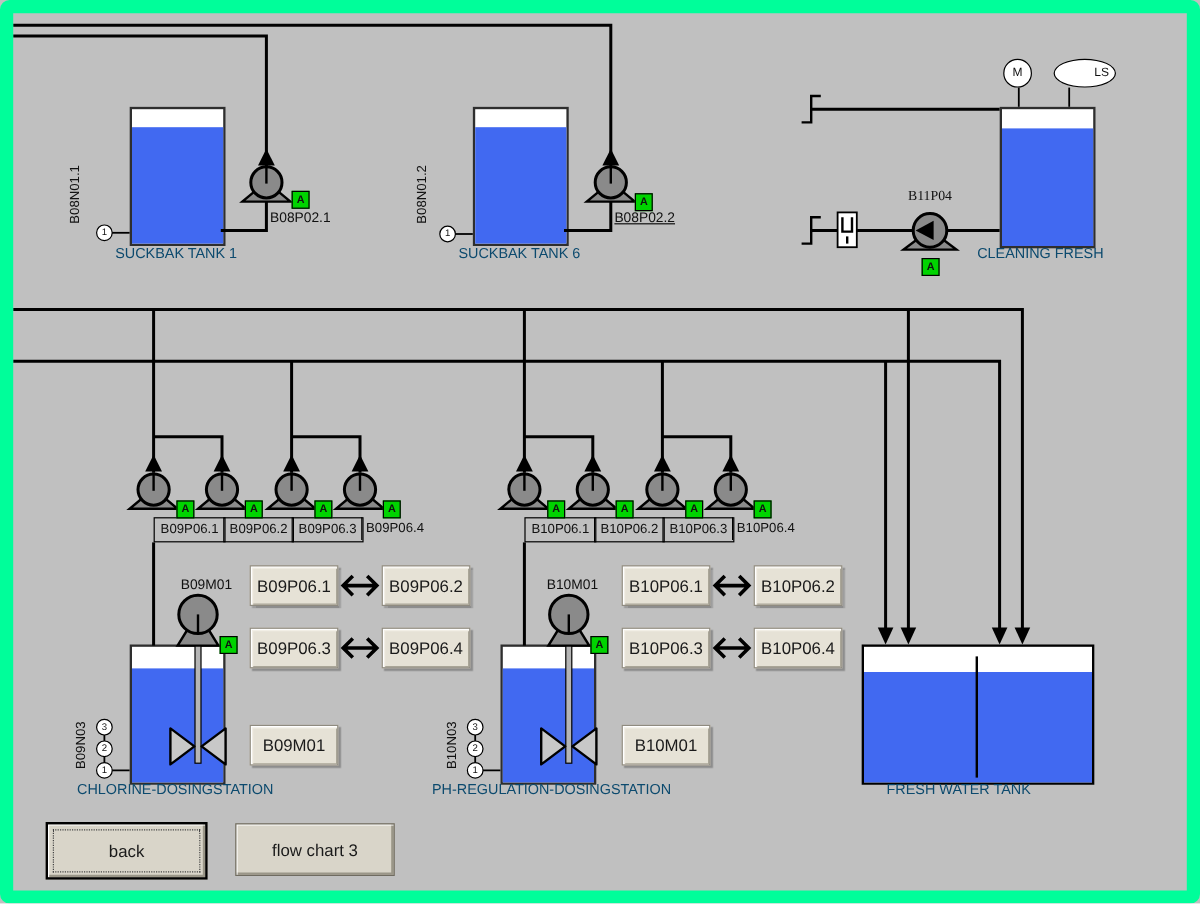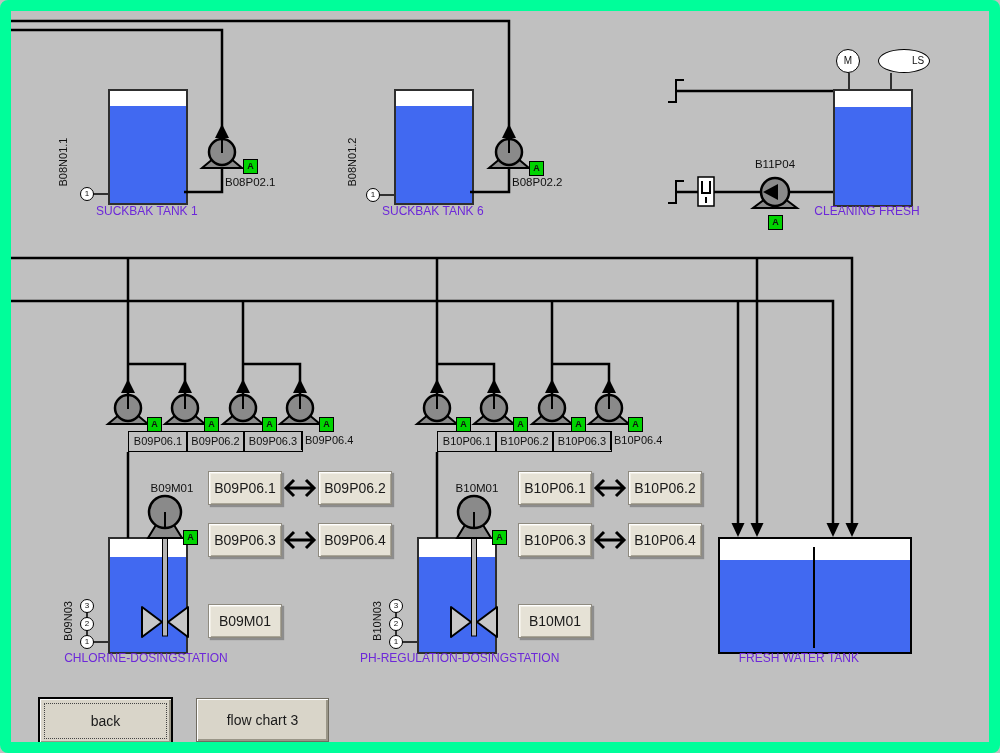--- a/index.html
+++ b/index.html
@@ -1,30 +1,30 @@
 <!DOCTYPE html>
 <html><head>
 <meta charset="utf-8">
 <style>
   html,body{margin:0;padding:0;background:#ffffff;}
   #stage{position:relative;width:1000px;height:753px;background:#c0c0c0;font-family:"Liberation Sans",sans-serif;overflow:hidden;}
   #frame{position:absolute;inset:0;border:11px solid #00fe9a;border-radius:8px;pointer-events:none;z-index:50;}
   .lbl{position:absolute;font-size:11.5px;color:#111;white-space:nowrap;}
-  .name-lbl{position:absolute;font-size:12px;color:#6d28d9;white-space:nowrap;text-align:center;}
+  .name-lbl{position:absolute;font-size:12px;color:#0c4a6e;white-space:nowrap;text-align:center;}
   .vlabel{position:absolute;font-size:11px;color:#111;white-space:nowrap;text-align:center;transform:rotate(-90deg);}
   .tank{position:absolute;background:#ffffff;border:2px solid #2e2e2e;}
   .tank .fill{position:absolute;left:0;right:0;bottom:0;background:#4169f1;}
   .divider{position:absolute;width:2px;background:#000;}
   .port{position:absolute;width:12px;height:12px;background:#fff;border:1px solid #000;border-radius:50%;font-size:8px;line-height:12px;text-align:center;color:#111;z-index:12;}
   .instr{position:absolute;width:22px;height:22px;background:#fff;border:1.5px solid #000;border-radius:50%;font-size:10px;line-height:22px;text-align:center;color:#111;z-index:12;}
   .status{position:absolute;width:13px;height:13px;background:#00d400;border:1px solid #000;font-size:9px;font-weight:bold;line-height:13px;text-align:center;color:#111;z-index:12;}
   .cell{position:absolute;border:1px solid #000;font-size:11px;line-height:18px;text-align:center;color:#111;z-index:11;}
   .cell.open{border:none;border-left:1px solid #000;text-align:left;padding-left:3px;}
   .scada-btn{position:absolute;display:flex;align-items:center;justify-content:center;background:#e6e2d6;border:1px solid #8f8b80;box-shadow:inset 1px 1px 0 #ffffff,inset 2px 2px 0 #f2efe6,inset -1px -1px 0 #aaa698,2px 2px 1px rgba(80,80,80,.45);font-size:14px;color:#1a1a1a;cursor:pointer;z-index:13;}
-  .nav-btn{position:absolute;display:flex;align-items:center;justify-content:center;background:#d9d5c9;border:1px solid #6f6b60;box-shadow:inset 1px 1px 0 #ffffff,inset -2px -2px 0 #9a9688;font-size:14px;color:#1a1a1a;cursor:pointer;z-index:13;margin-top:12px;}
+  .nav-btn{position:absolute;display:flex;align-items:center;justify-content:center;background:#d9d5c9;border:1px solid #6f6b60;box-shadow:inset 1px 1px 0 #ffffff,inset -2px -2px 0 #9a9688;font-size:14px;color:#1a1a1a;cursor:pointer;z-index:13;}
   .back-btn{border:2px solid #000;}
   .focus-rect{position:absolute;inset:4px;border:1px dotted #444;display:flex;align-items:center;justify-content:center;}
   svg.layer{position:absolute;left:0;top:0;z-index:10;}
   .swap{position:absolute;z-index:13;}
 </style>
 </head>
 <body>
 
 <div id="stage">
 
@@ -162,22 +162,22 @@
   <div class="status" style="left:262px;top:417px;">A</div>
   <div class="status" style="left:319px;top:417px;">A</div>
   <div class="status" style="left:456px;top:417px;">A</div>
   <div class="status" style="left:513px;top:417px;">A</div>
   <div class="status" style="left:571px;top:417px;">A</div>
   <div class="status" style="left:628px;top:417px;">A</div>
   <div class="status" style="left:183px;top:530px;">A</div>
   <div class="status" style="left:492px;top:530px;">A</div>
 
   <div class="lbl" style="left:225px;top:176px;">B08P02.1</div>
-  <div class="lbl" style="left:512px;top:176px;">B08P02.2</div>
-  <div class="lbl" style="left:750px;top:158px;width:50px;text-align:center;">B11P04</div>
+  <div class="lbl" style="left:512px;top:176px;text-decoration:underline;">B08P02.2</div>
+  <div class="lbl" style="left:750px;top:158px;width:50px;text-align:center;font-family:Liberation Serif, serif;">B11P04</div>
   <div class="lbl" style="left:142px;top:482px;width:60px;text-align:center;">B09M01</div>
   <div class="lbl" style="left:447px;top:482px;width:60px;text-align:center;">B10M01</div>
 
   <div class="vlabel" style="left:23px;top:156px;width:80px;">B08N01.1</div>
   <div class="vlabel" style="left:312px;top:156px;width:80px;">B08N01.2</div>
   <div class="vlabel" style="left:28px;top:615px;width:80px;">B09N03</div>
   <div class="vlabel" style="left:337px;top:615px;width:80px;">B10N03</div>
 
   <div class="name-lbl" style="left:96px;top:204px;width:100px;">SUCKBAK TANK 1</div>
   <div class="name-lbl" style="left:382px;top:204px;width:100px;">SUCKBAK TANK 6</div>

